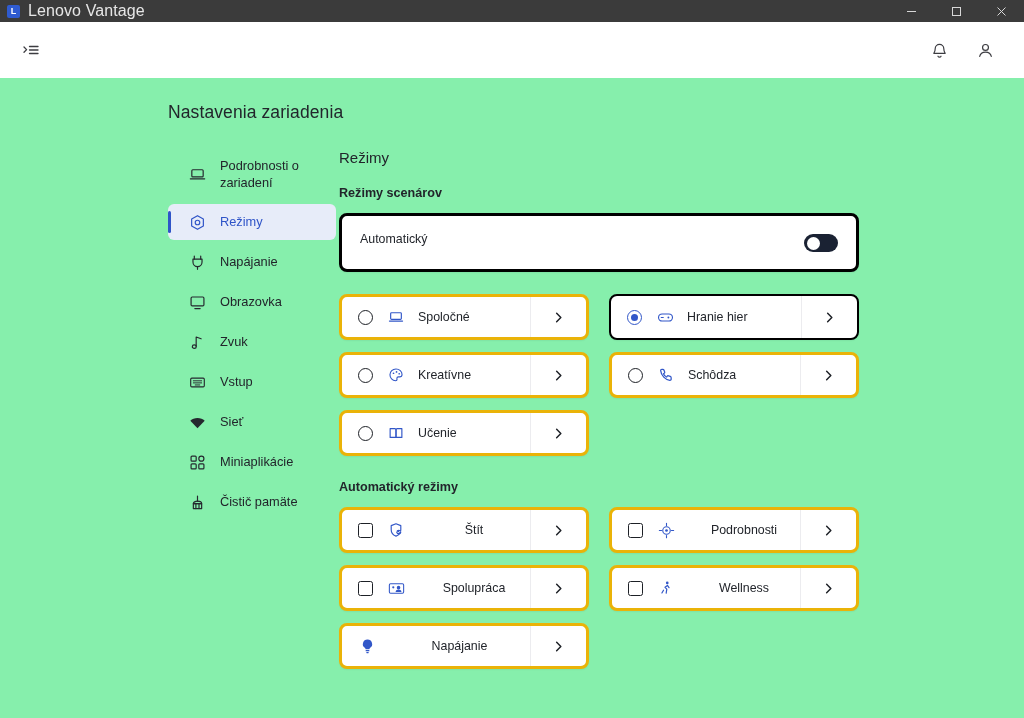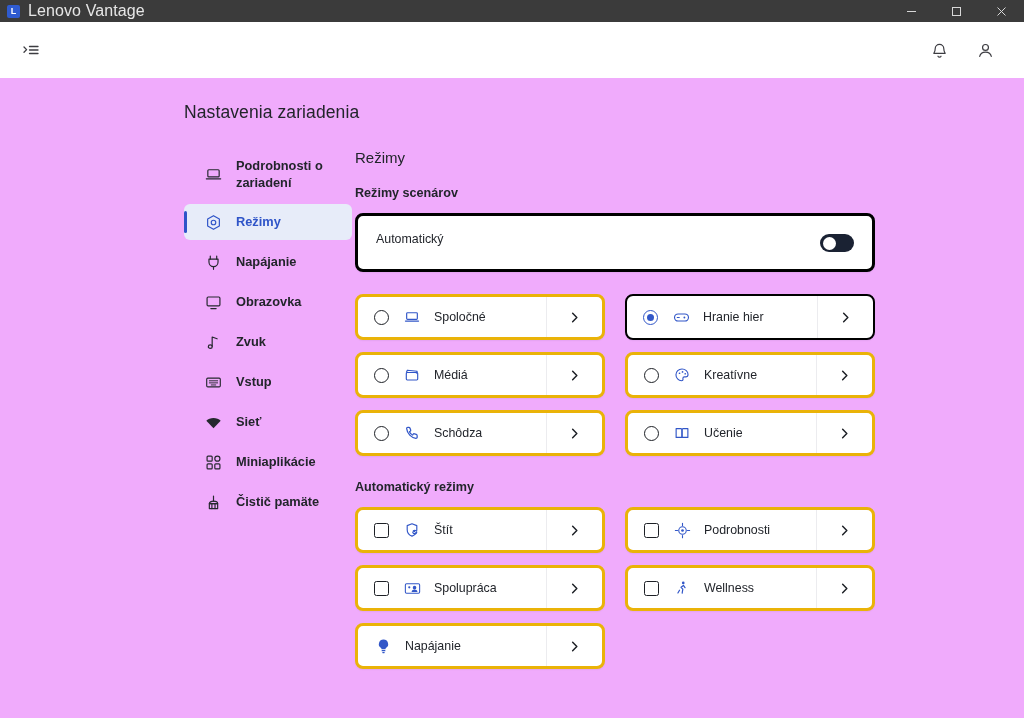--- a/index.html
+++ b/index.html
@@ -40,33 +40,33 @@
     width: 34px; height: 34px; border-radius: 5px;
     display: flex; align-items: center; justify-content: center;
     color: #3c3c41;
   }
   .apphead .spacer { flex: 1; }
   .apphead .right { display: flex; gap: 12px; margin-right: 8px; }
 
   
   .page {
     height: calc(718px - 22px - 56px);
-    background: #f0abfc;
-    padding: 16px 0 0 16px;
+    background: #86efac;
+    padding: 16px 0 0 0;
     position: relative;
   }
   .page-title {
     font-size: 17.5px; color: #22252b; font-weight: 400;
     margin: 8px 0 0 168px; letter-spacing: .1px;
   }
 
   .columns { display: flex; margin-top: 26px; }
 
   
-  .sidebar { width: 168px; margin-left: 168px; flex: 0 0 168px; font-weight: bold; }
+  .sidebar { width: 168px; margin-left: 168px; flex: 0 0 168px; }
   .nav-item {
     position: relative; display: flex; align-items: center;
     gap: 14px; padding: 9px 10px 9px 20px;
     border-radius: 6px; margin-bottom: 4px;
     color: #22252b; font-size: 12.8px; line-height: 1.3;
   }
   .nav-item .nico {
     width: 18px; height: 18px; flex: 0 0 18px;
     display: flex; align-items: center; justify-content: center; color: #25282e;
   }
@@ -98,21 +98,21 @@
     width: 34px; height: 18px; border-radius: 10px; background: #1a2233;
     position: relative; flex: 0 0 34px; margin-top: 2px;
   }
   .toggle .knob {
     position: absolute; left: 2.5px; top: 2.5px;
     width: 13px; height: 13px; border-radius: 50%;
     background: #ffffff;
   }
 
   .grid { display: grid; grid-template-columns: 250px 250px; gap: 12px 20px; }
-  .grid.smart { margin-bottom: 0; }
+  .grid.smart { margin-bottom: 0; text-align: center; }
 
   .mode-card {
     height: 46px; background: #fff; border: 3px solid #eab308;
     border-radius: 8px; display: flex; align-items: center;
     padding: 0 0 0 16px;
     box-shadow: 0 1px 1.5px rgba(16,24,40,.05);
     position: relative;
   }
   .mode-card.selected { border: 2px solid #000000; }
   .radio {
@@ -338,35 +338,20 @@
             </svg>
           </span>
           <span class="mlabel">Hranie hier</span>
           <span class="chev">
             <svg width="13" height="13" viewBox="0 0 14 14" fill="none" stroke="currentColor" stroke-width="1.6" stroke-linecap="round" stroke-linejoin="round">
                 <path d="M5 2.5L9.5 7 5 11.5"></path>
               </svg>
           </span>
         </div>
 
-        <div class="mode-card">
-          <span class="radio"></span>
-          <span class="mico">
-            <svg width="16" height="16" viewBox="0 0 18 18" fill="none" stroke="currentColor" stroke-width="1.3" stroke-linejoin="round">
-              <rect x="2.6" y="6.2" width="12.8" height="8.4" rx="1"></rect>
-              <path d="M2.6 6.2l1.2-2.6 11 1.2-1 2.6"></path>
-            </svg>
-          </span>
-          <span class="mlabel">Médiá</span>
-          <span class="chev">
-            <svg width="13" height="13" viewBox="0 0 14 14" fill="none" stroke="currentColor" stroke-width="1.6" stroke-linecap="round" stroke-linejoin="round">
-                <path d="M5 2.5L9.5 7 5 11.5"></path>
-              </svg>
-          </span>
-        </div>
 
         <div class="mode-card">
           <span class="radio"></span>
           <span class="mico">
             <svg width="16" height="16" viewBox="0 0 18 18" fill="none" stroke="currentColor" stroke-width="1.25" stroke-linejoin="round">
               <path d="M9 2.2c3.8 0 6.8 2.8 6.8 6.2 0 2-1.5 2.7-2.8 2.7h-1.3c-1 0-1.7.7-1.7 1.6 0 .5.2.8.2 1.2 0 .9-.7 1.5-1.6 1.5-3.7 0-6.4-3-6.4-6.6C2.2 5 5.2 2.2 9 2.2z"></path>
               <circle cx="6.2" cy="7" r=".95" fill="currentColor" stroke="none"></circle>
               <circle cx="9.6" cy="5.5" r=".95" fill="currentColor" stroke="none"></circle>
               <circle cx="12.6" cy="7.6" r=".95" fill="currentColor" stroke="none"></circle>
             </svg>

